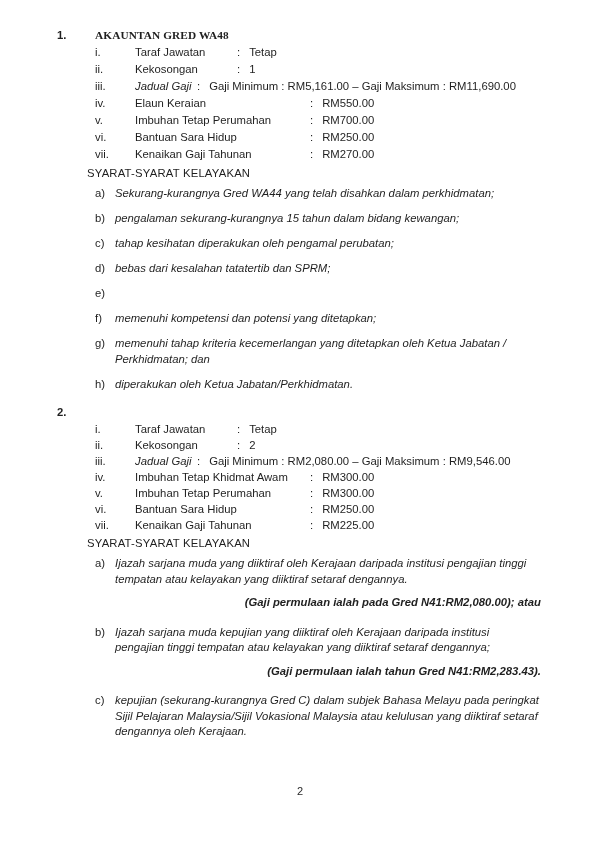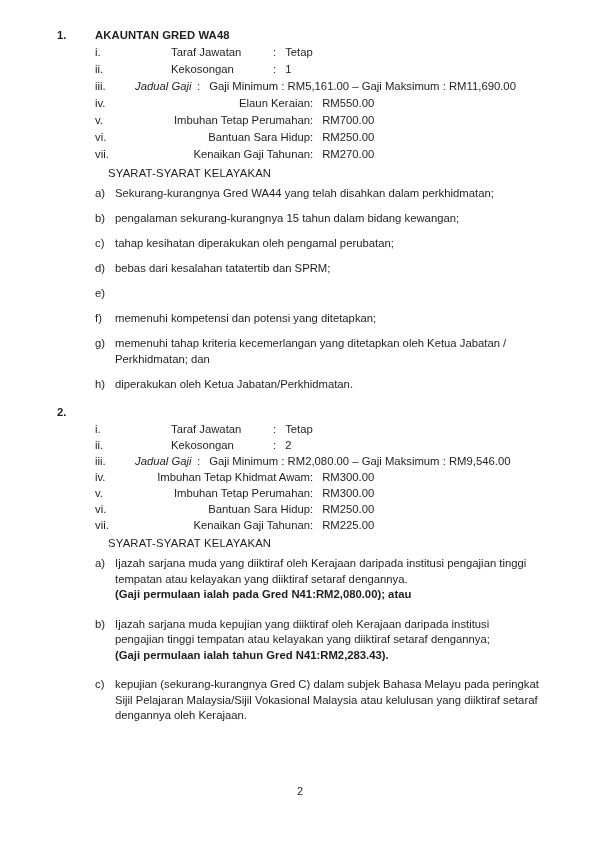--- a/index.html
+++ b/index.html
@@ -11,38 +11,38 @@
     padding: 27px 16px 0 57px;
     background: #ffffff;
     font-family: "Liberation Sans", sans-serif;
     font-size: 11.3px;
     color: #1f1f1f;
     overflow: hidden;
     -webkit-font-smoothing: antialiased;
   }
   .sec-head { display: flex; line-height: 17px; }
   .sec-num { width: 38px; font-weight: 700; }
-  .sec-title { font-weight: 700; letter-spacing: 0.1px; }
+  .sec-title { font-weight: 700; letter-spacing: 0.1px; font-family: Liberation Serif, serif; }
 
   .details { margin-left: 38px; }
   .d-row { display: flex; line-height: 17px; white-space: nowrap; }
   .d-row.lh16 { line-height: 16px; }
   .d-num { width: 40px; }
-  .d-label-narrow { width: 102px; margin-left: 36px; }
+  .d-label-narrow { width: 102px; }
   .d-label-mid { width: 62px; font-style: italic; }
-  .d-label-wide { width: 175px; text-align: right; }
+  .d-label-wide { width: 175px; }
   .d-sep { margin-right: 9px; }
 
-  .syarat { margin: 2px 0 4px 51px; line-height: 17px; letter-spacing: 0.2px; }
+  .syarat { margin: 2px 0 4px 30px; line-height: 17px; letter-spacing: 0.2px; }
 
   .req { display: flex; margin-left: 38px; margin-bottom: 9.5px; line-height: 15.5px; }
   .req-letter { width: 20px; flex: none; }
-  .req-text { width: 426px; }
+  .req-text { width: 426px; font-style: italic; }
   .req.spaced { margin-bottom: 14px; }
-  .req-note { font-weight: 700; text-align: left; }
+  .req-note { font-weight: 700; text-align: right; margin-top: 8px; }
 
   .section-2 { margin-top: 12px; }
 
   .page-number {
     position: absolute;
     top: 785px; left: 0;
     width: 600px;
     text-align: center;
     font-size: 11px;
     color: #2a2a2a;

